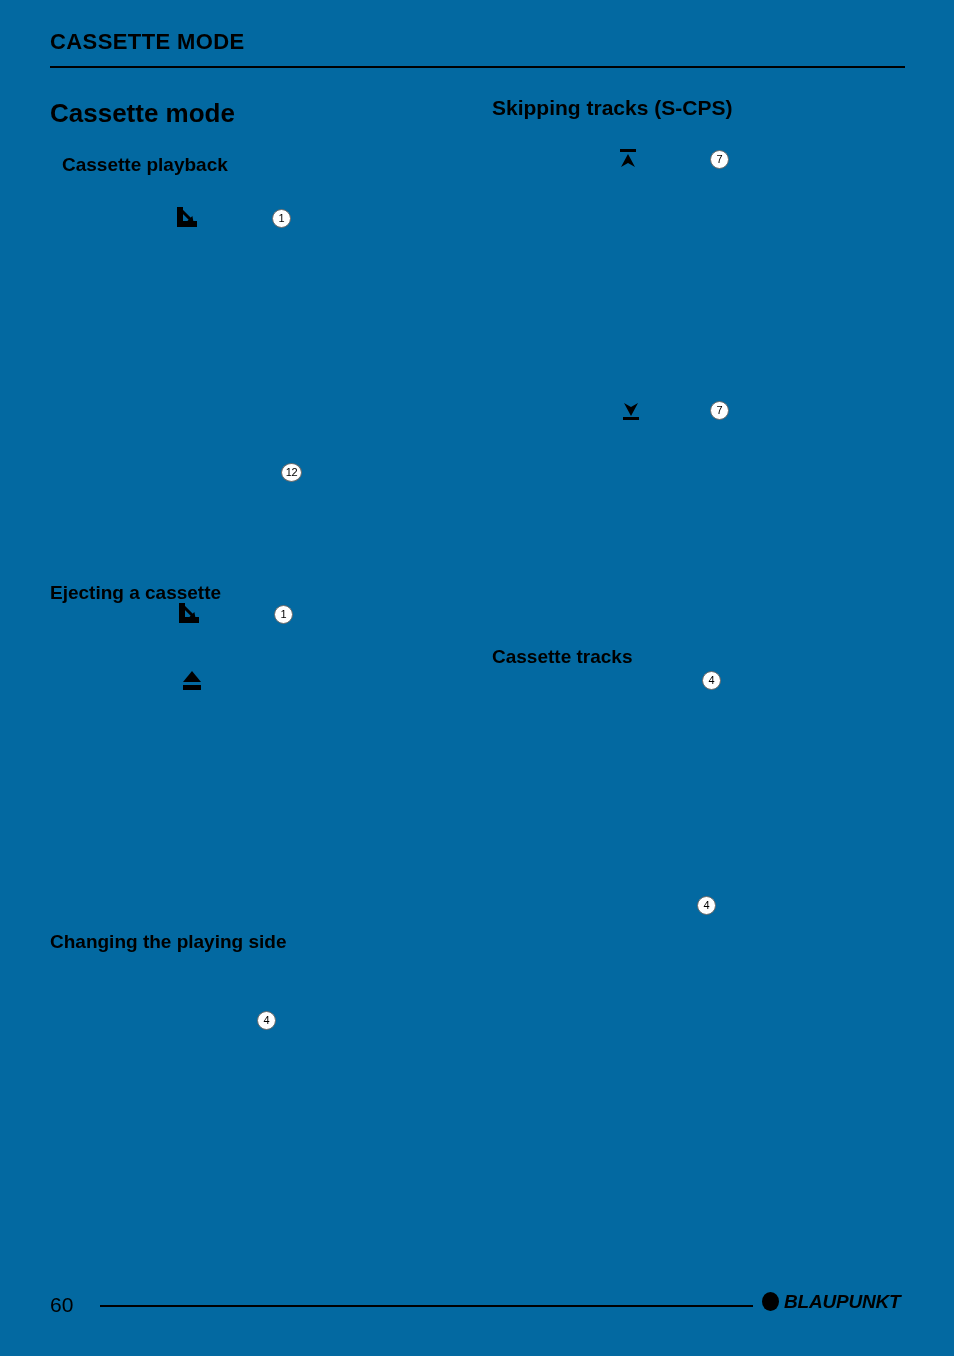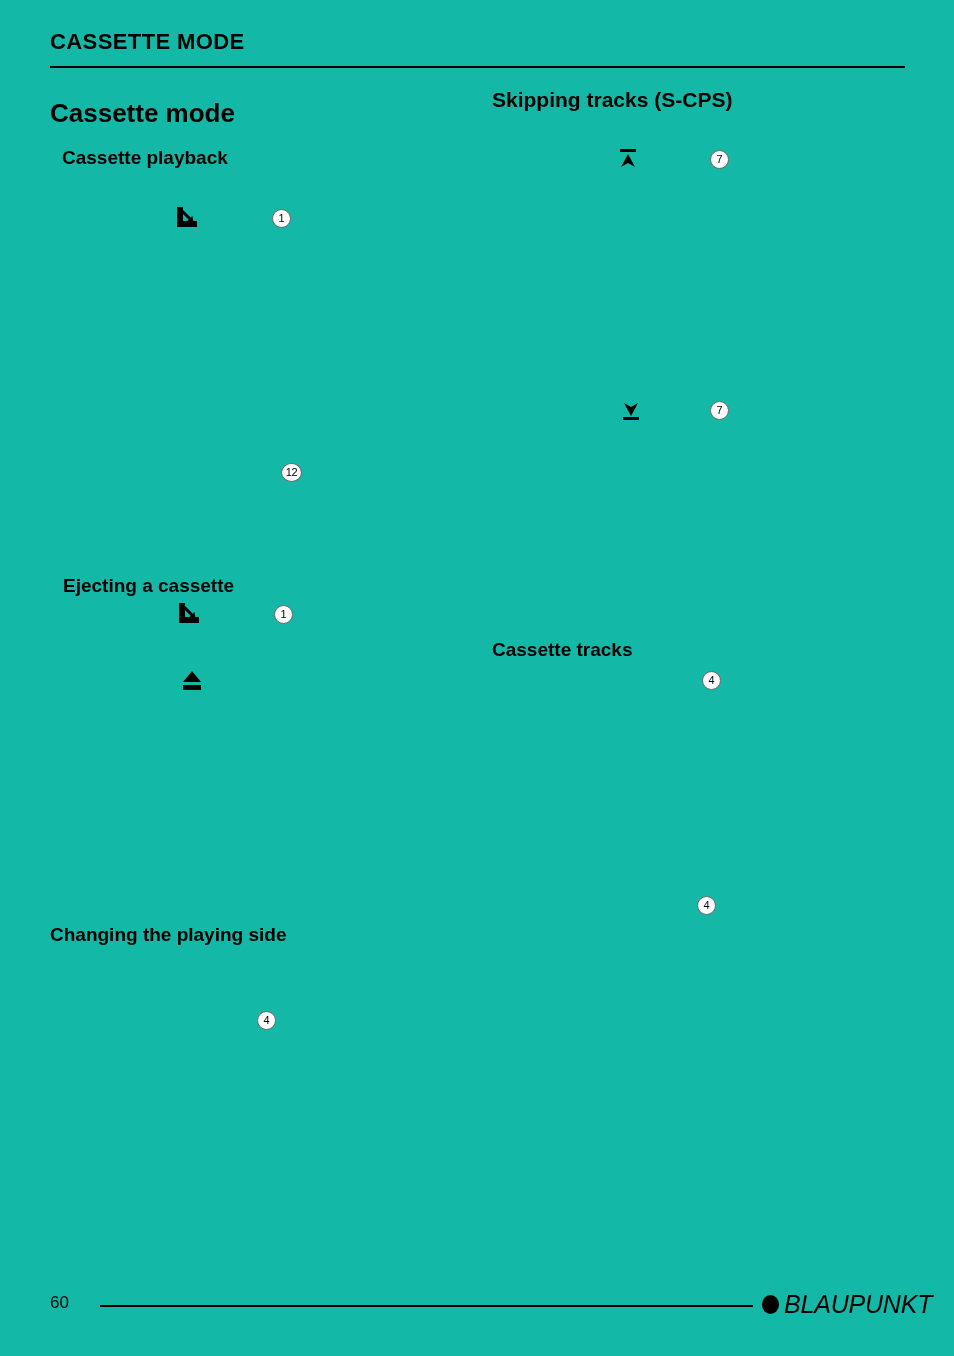--- a/index.html
+++ b/index.html
@@ -9,21 +9,21 @@
     background: #ffffff;
   }
   body {
     font-family: "Liberation Sans", sans-serif;
     color: #000000;
   }
   #page {
     position: relative;
     width: 954px;
     height: 1356px;
-    background: #14b8a6;
+    background: #0369a1;
     overflow: hidden;
   }
 
   
   .running-header {
     position: absolute;
     left: 50px;
     top: 30px;
     font-size: 22px;
     font-weight: bold;
@@ -54,21 +54,20 @@
     font-weight: bold;
     line-height: 1.15;
     white-space: nowrap;
   }
   .h2 {
     position: absolute;
     font-size: 19px;
     font-weight: bold;
     line-height: 1.2;
     white-space: nowrap;
-    margin-top: 9px;
   }
 
   
   .body-text {
     position: absolute;
     font-size: 14px;
     line-height: 1.45;
     color: #000000;
     white-space: pre-wrap;
   }
@@ -94,21 +93,21 @@
     position: absolute;
     display: block;
   }
   .icon svg { display: block; }
 
   
   .footer-pageno {
     position: absolute;
     left: 50px;
     top: 1294px;
-    font-size: 17px;
+    font-size: 21px;
     line-height: 1;
   }
   .footer-rule {
     position: absolute;
     left: 100px;
     top: 1305px;
     width: 653px;
     height: 0;
     border-top: 2px solid #000000;
   }
@@ -121,22 +120,22 @@
     gap: 5px;
   }
   .logo-dot {
     width: 17px;
     height: 19px;
     background: #000000;
     border-radius: 50%;
     flex: 0 0 auto;
   }
   .logo-word {
-    font-size: 25px;
-    font-weight: normal;
+    font-size: 19px;
+    font-weight: bold;
     font-style: italic;
     letter-spacing: -0.2px;
     line-height: 1;
     white-space: nowrap;
   }
 </style>
 </head>
 <body>
 
 <div id="page">
@@ -156,21 +155,21 @@
       <svg width="24" height="24" viewBox="0 0 24 24" aria-hidden="true">
         <path d="M2 2 H8 V16 H22 V22 H2 Z" fill="#000000"></path>
         <path d="M7 6 L17 16" stroke="#000000" stroke-width="3" fill="none"></path>
         <path d="M18.6 17.6 L11.4 17.0 L17.4 11.0 Z" fill="#000000"></path>
       </svg>
     </span>
     <span class="badge" style="left:222px; top:131px;">1</span>
 
     <span class="badge wide" style="left:231px; top:385px; width:21px;">12</span>
 
-    <h2 class="h2" style="left:13px; top:488px;">Ejecting a cassette</h2>
+    <h2 class="h2" style="left:0; top:488px;">Ejecting a cassette</h2>
 
     <div class="body-text" style="left:0; top:520px; width:420px;"></div>
 
     <span class="icon" style="left:127px; top:523px;">
       <svg width="24" height="24" viewBox="0 0 24 24" aria-hidden="true">
         <path d="M2 2 H8 V16 H22 V22 H2 Z" fill="#000000"></path>
         <path d="M7 6 L17 16" stroke="#000000" stroke-width="3" fill="none"></path>
         <path d="M18.6 17.6 L11.4 17.0 L17.4 11.0 Z" fill="#000000"></path>
       </svg>
     </span>

